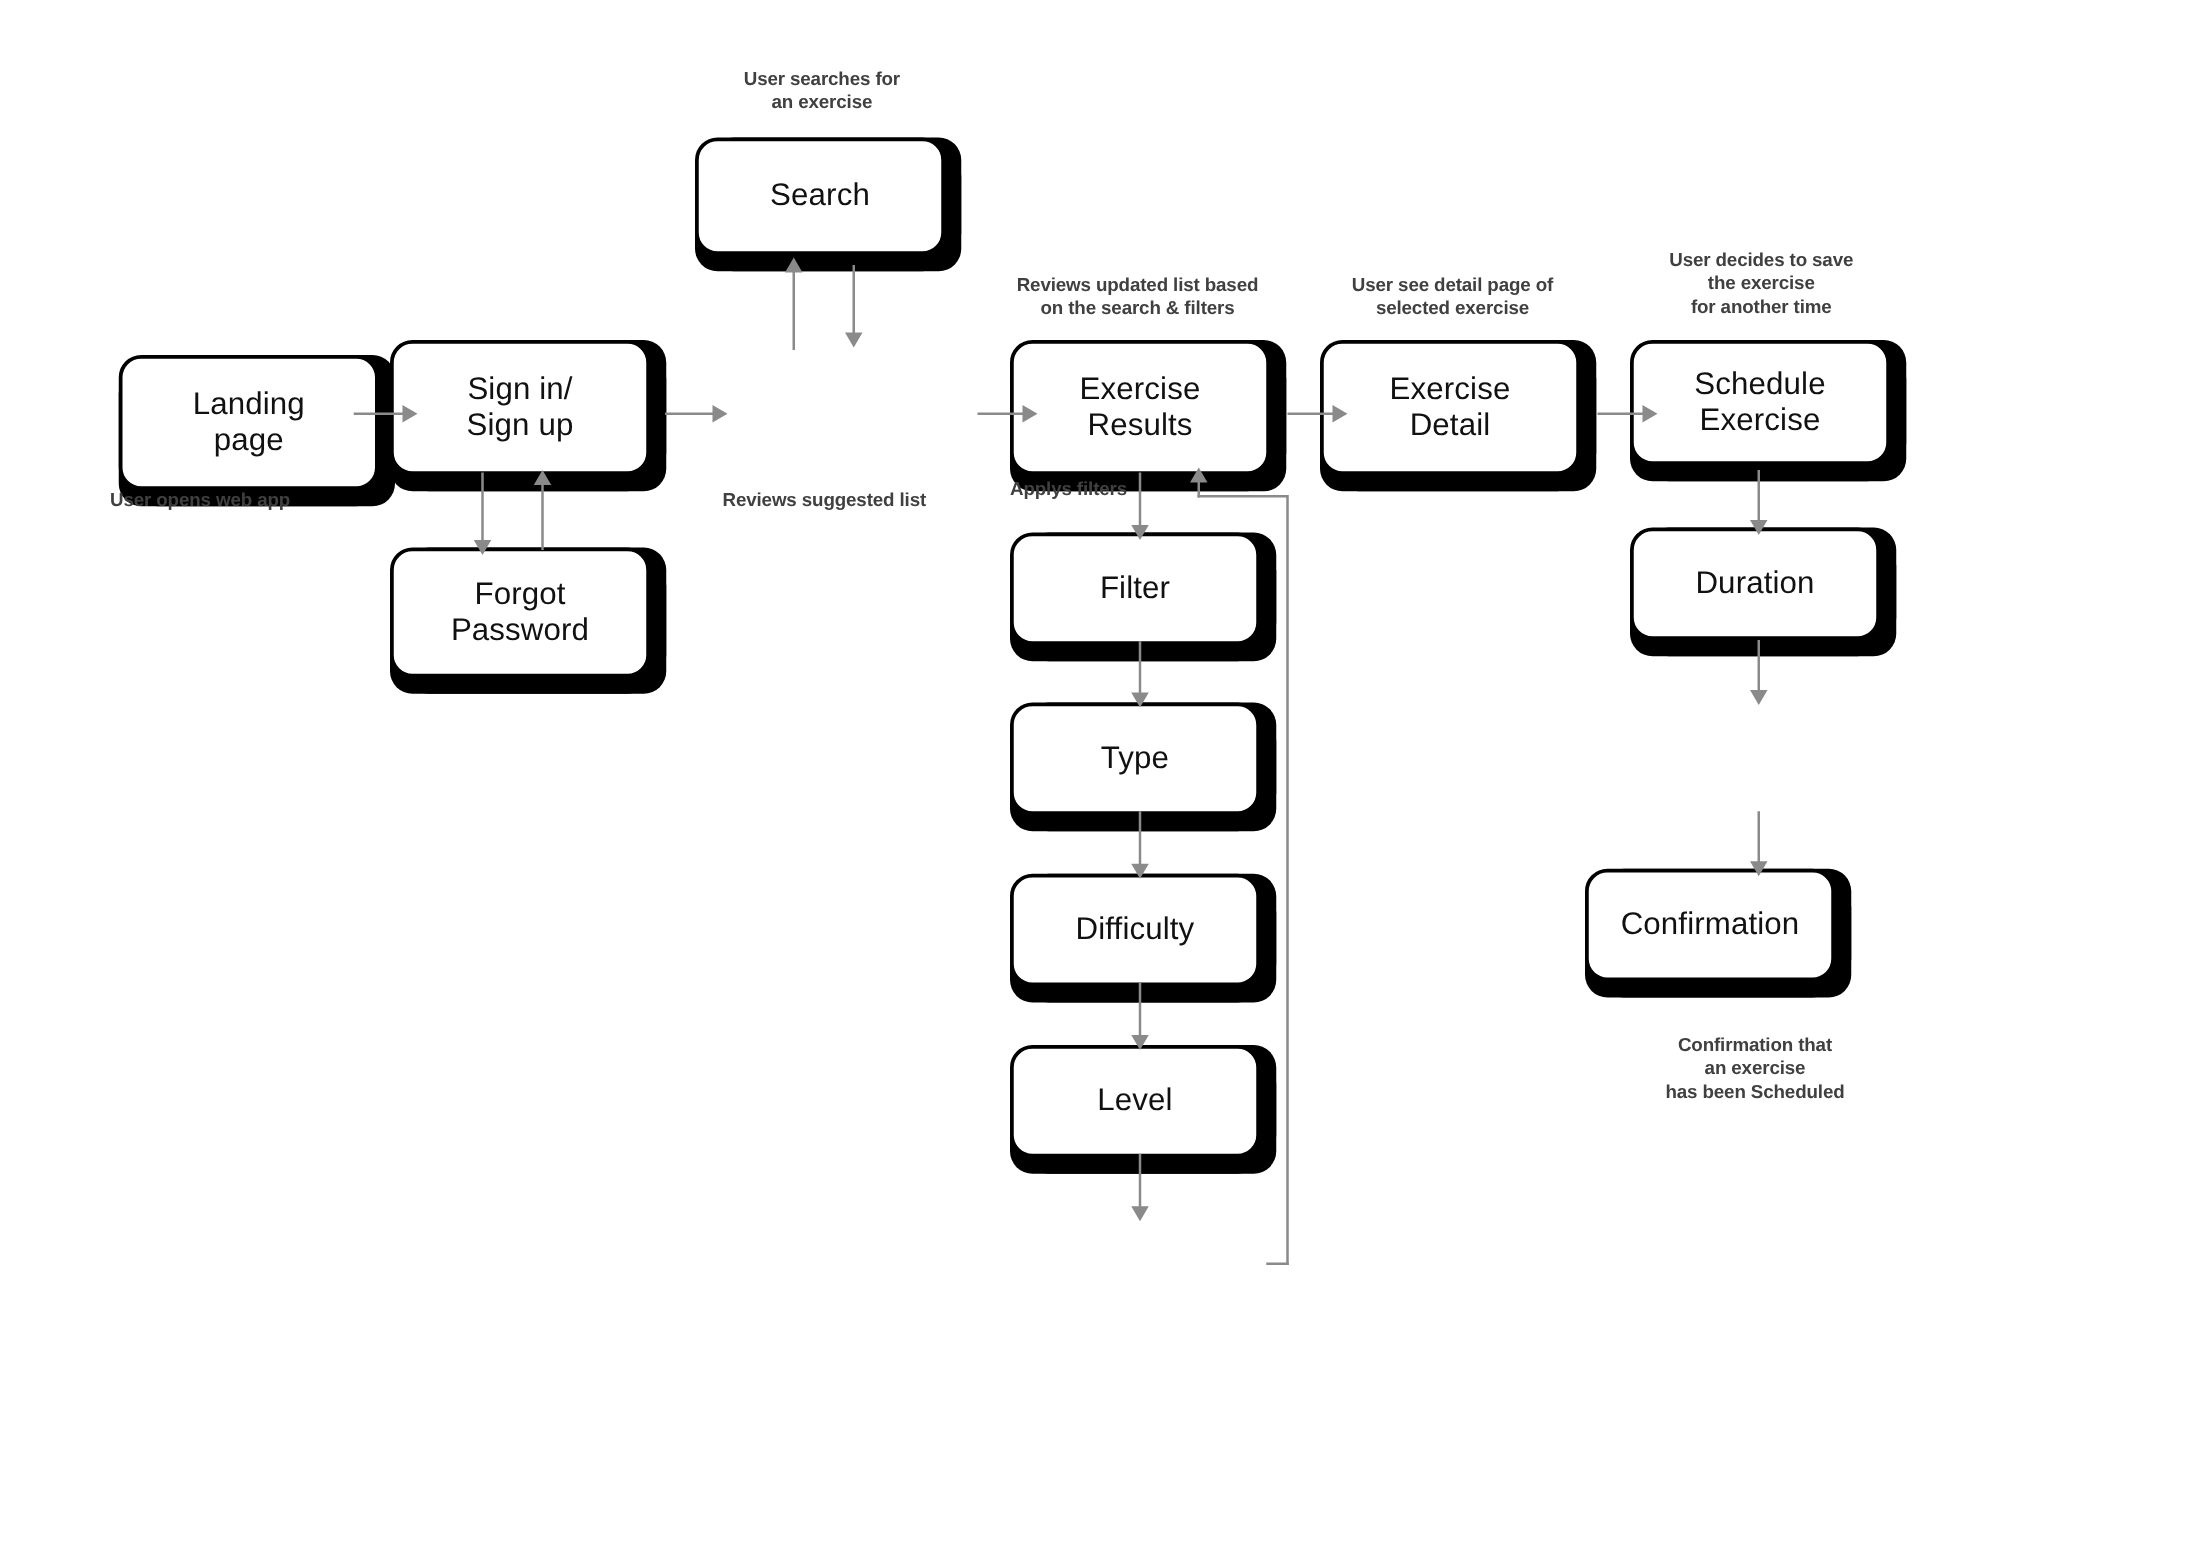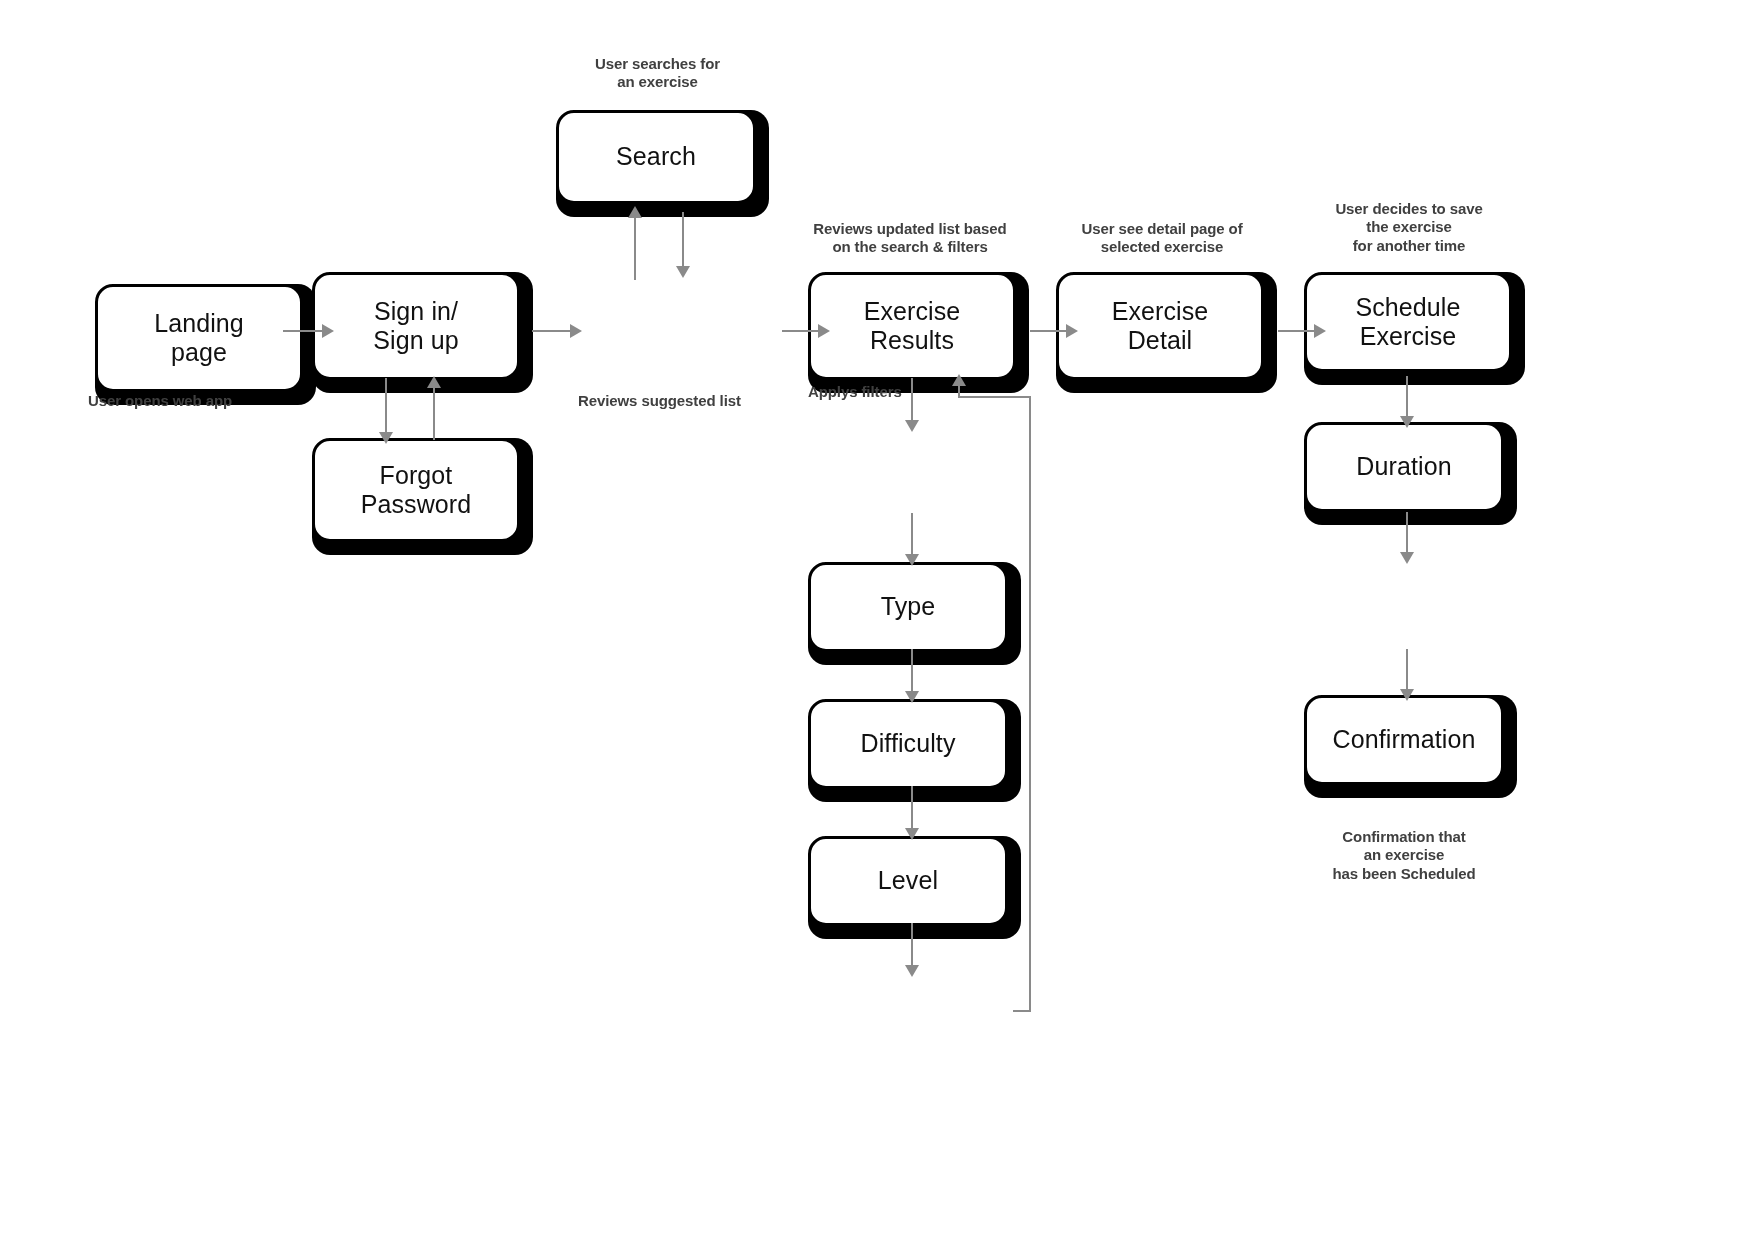--- a/index.html
+++ b/index.html
@@ -185,26 +185,27 @@
 
   <div class="node" style="left:1056px; top:272px; width:208px; height:108px;">Exercise
 Detail</div>
 
   <div class="node" style="left:1304px; top:272px; width:208px; height:100px;">Schedule
 Exercise</div>
 
   <div class="node" style="left:312px; top:438px; width:208px; height:104px;">Forgot
 Password</div>
 
+  <div class="node" style="left:808px; top:426px; width:200px; height:90px;">Filter</div>
 
   <div class="node" style="left:808px; top:562px; width:200px; height:90px;">Type</div>
 
   <div class="node" style="left:808px; top:699px; width:200px; height:90px;">Difficulty</div>
 
   <div class="node" style="left:808px; top:836px; width:200px; height:90px;">Level</div>
 
 
   <div class="node" style="left:1304px; top:422px; width:200px; height:90px;">Duration</div>
 
 
-  <div class="node" style="left:1304px; top:695px; width:200px; height:90px;">Confirmation</div>
+  <div class="node" style="left:1268px; top:695px; width:200px; height:90px;">Confirmation</div>
 
 </div>
 
 </body></html>

